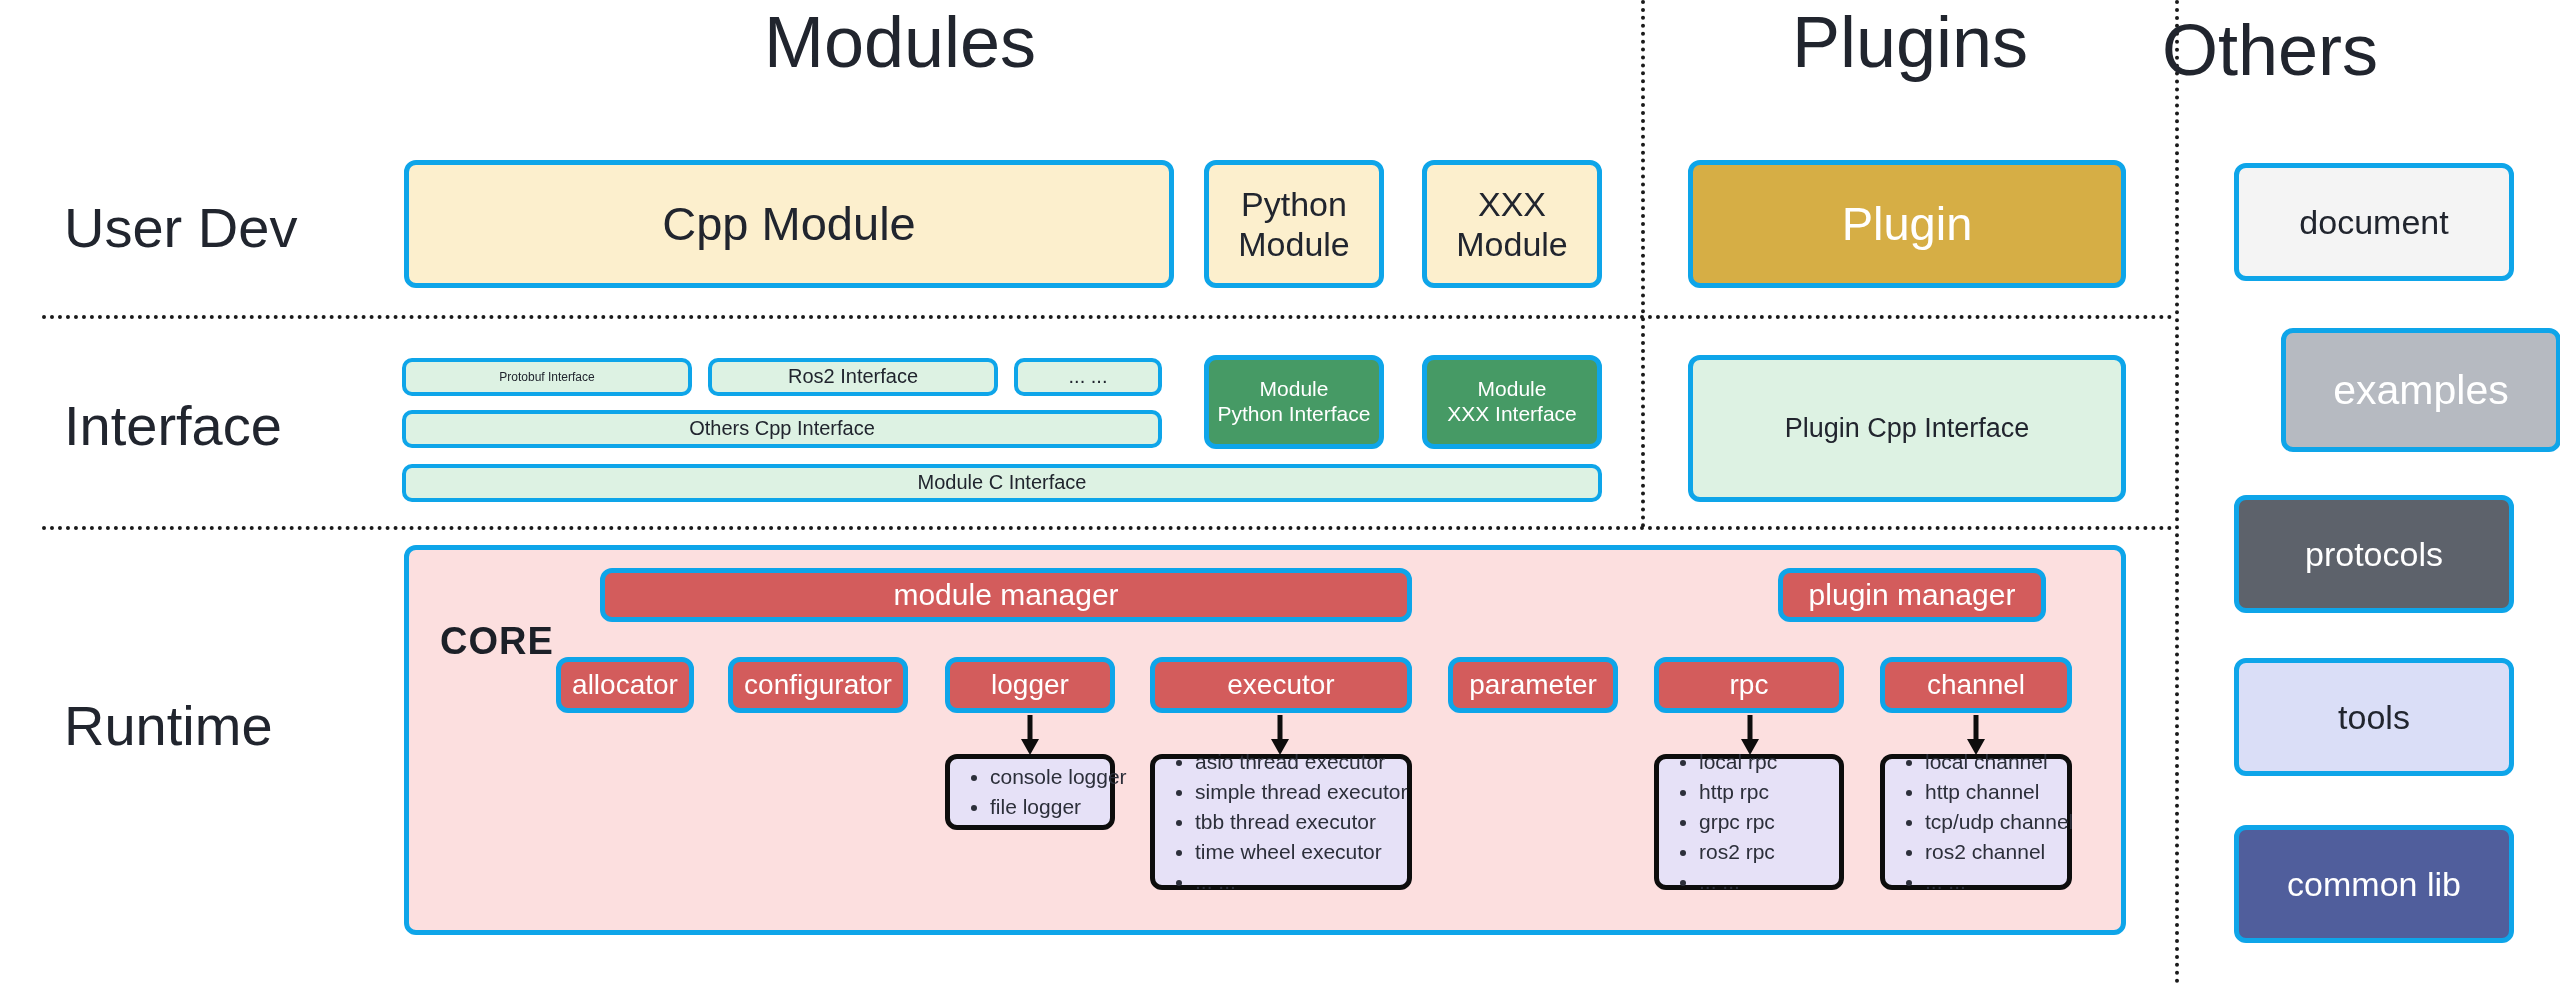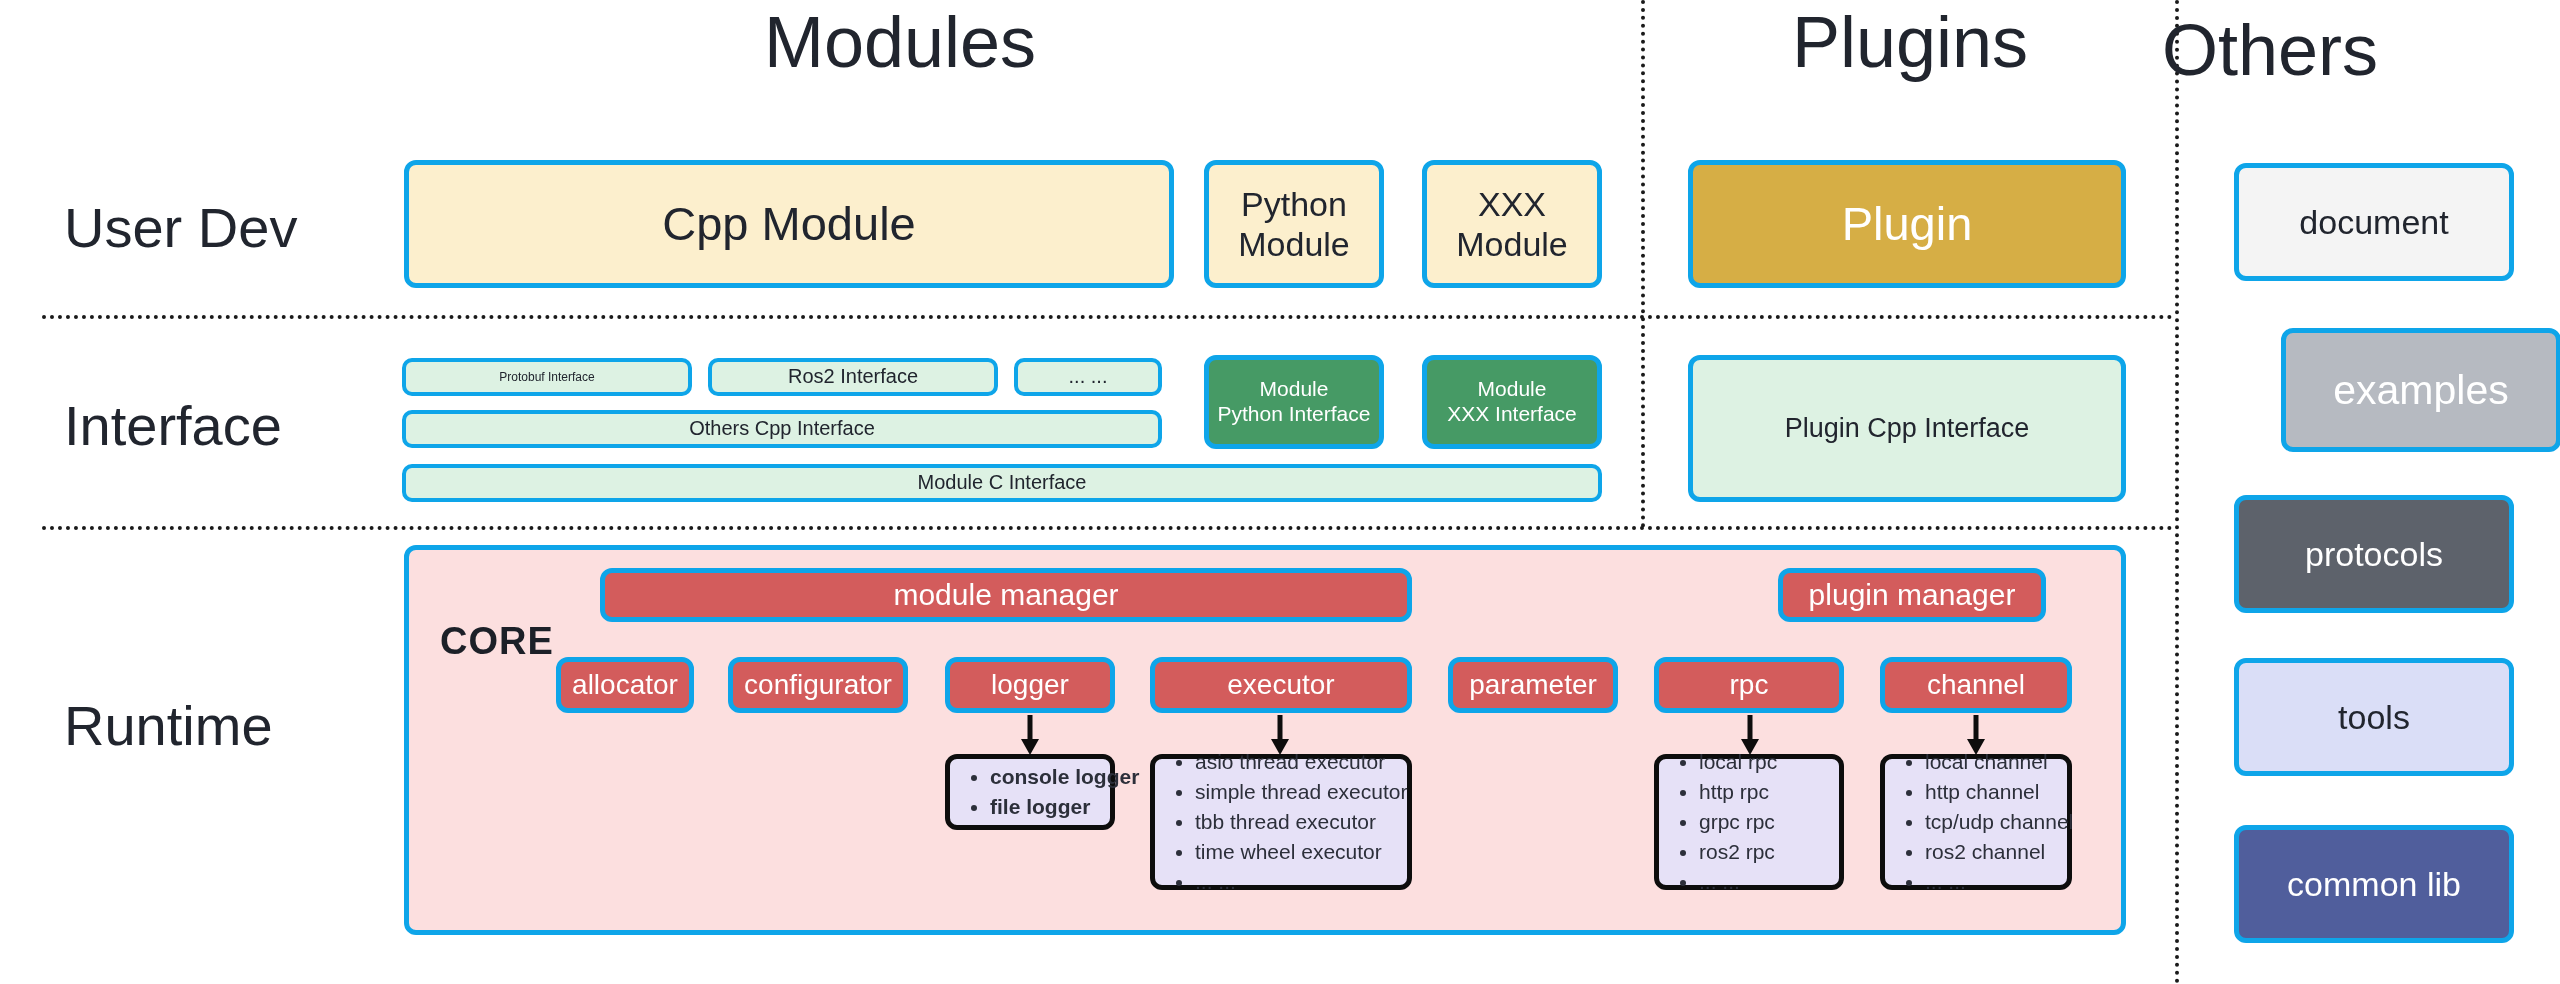--- a/index.html
+++ b/index.html
@@ -197,21 +197,21 @@
   </svg>
   <svg class="arrow" style="left:1738px; top:715px;" width="24" height="42" viewBox="0 0 24 42">
     <path d="M12 0 L12 28" stroke="#0d0d0d" stroke-width="5" fill="none"></path>
     <path d="M12 40 L3 24 L21 24 Z" fill="#0d0d0d"></path>
   </svg>
   <svg class="arrow" style="left:1964px; top:715px;" width="24" height="42" viewBox="0 0 24 42">
     <path d="M12 0 L12 28" stroke="#0d0d0d" stroke-width="5" fill="none"></path>
     <path d="M12 40 L3 24 L21 24 Z" fill="#0d0d0d"></path>
   </svg>
 
-  <div class="bullets" style="left:945px; top:754px; width:170px; height:76px;font-weight:bold;">
+  <div class="bullets" style="left:945px; top:754px; width:170px; height:76px;">
     <ul>
       <li>console logger</li>
       <li>file logger</li>
     </ul>
   </div>
 
   <div class="bullets" style="left:1150px; top:754px; width:262px; height:136px;">
     <ul>
       <li>asio thread executor</li>
       <li>simple thread executor</li>

